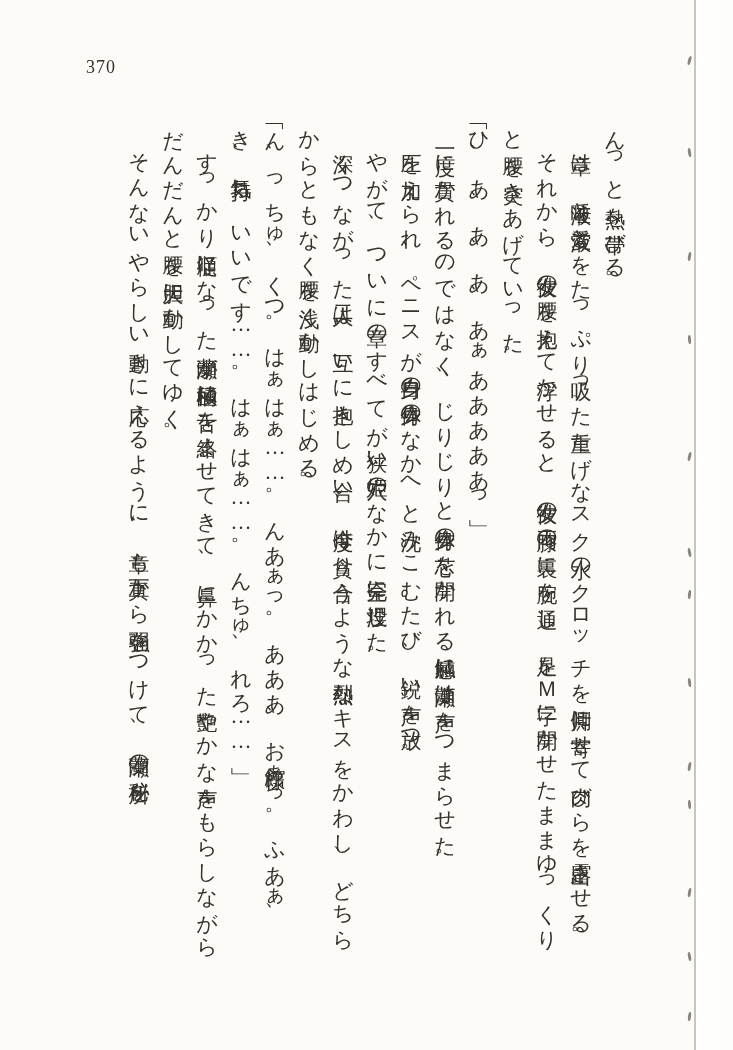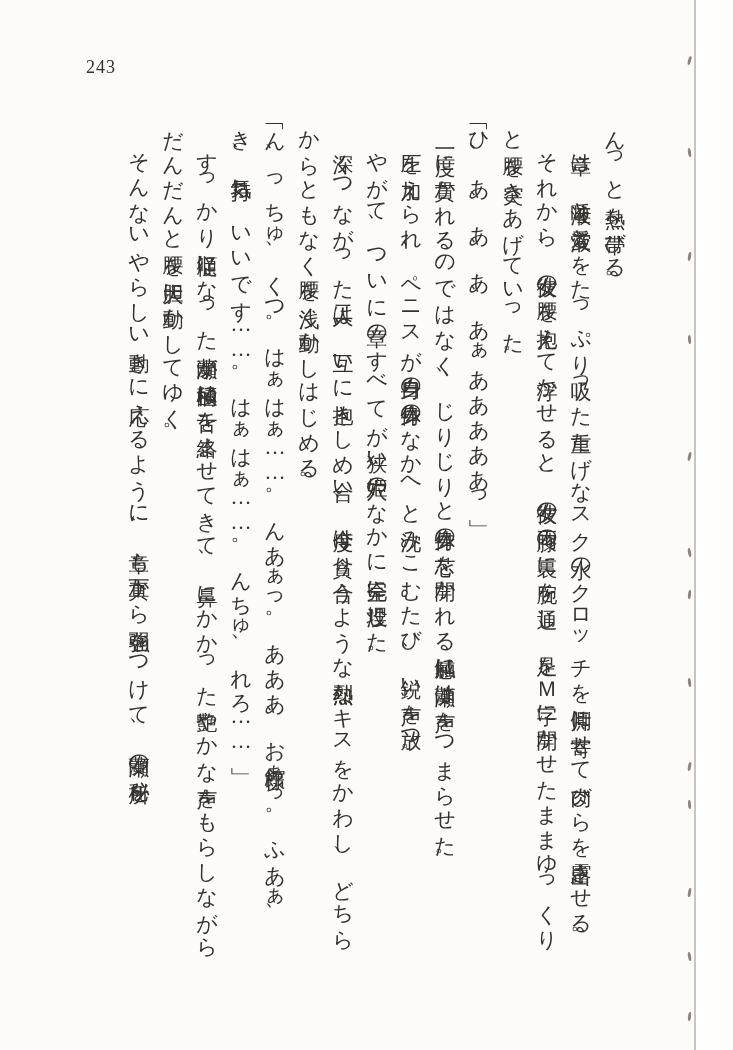--- a/index.html
+++ b/index.html
@@ -81,21 +81,21 @@
   .m9  { top: 800px; transform: rotate(-5deg); height: 6px; }
   .m10 { top: 888px; transform: rotate(9deg); height: 10px; }
   .m11 { top: 952px; transform: rotate(-11deg); }
   .m12 { top: 1012px; transform: rotate(6deg); height: 8px; }
 </style>
 </head>
 <body>
 
 <div class="page">
 
-  <div class="page-number">243</div>
+  <div class="page-number">370</div>
 
   <div class="text-block">
     <p>んっと熱を帯びる。</p>
     <p>　章は、唾液と愛液とをたっぷり吸った重たげなスク水のクロッチを片側に寄せて肉びらを露出させる。</p>
     <p>　それから、彼女の腰を抱えて浮かせると、彼女の両膝の裏に腕を通し、足をＭ字に開かせたままゆっくりと腰を突きあげていった。</p>
     <p>「ひ、あ、あ、あ、あぁあああああっ」</p>
     <p>　一度に貫かれるのではなく、じりじりと身体の芯を開かれる感触に蘭瀬は声をつまらせた。</p>
     <p>　圧を加えられ、ペニスが自身の身体のなかへと沈みこむたび、鋭い声を放つ。</p>
     <p>　やがて、ついに章のすべてが狭い姫穴のなかに完全に埋没した。</p>
     <p>　深くつながった二人は、互いに抱きしめ合い、今度は貪り合うような熱烈なキスをかわし、どちらからともなく腰を浅く動かしはじめる。</p>

